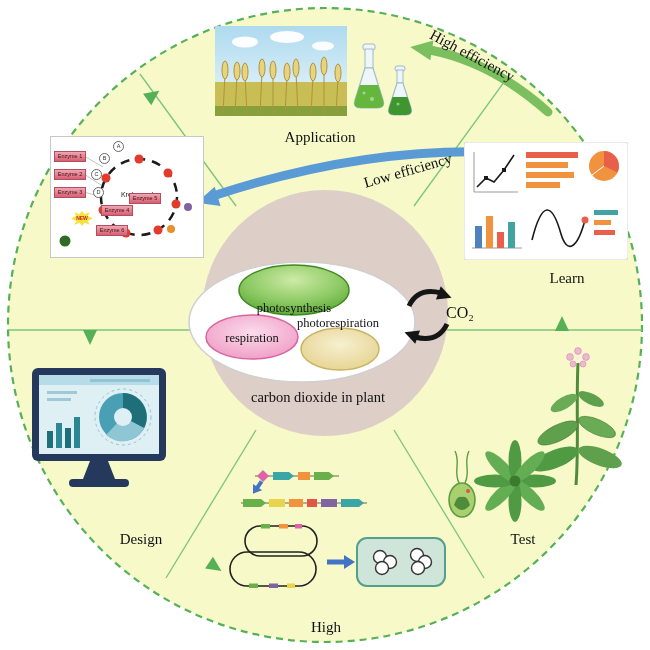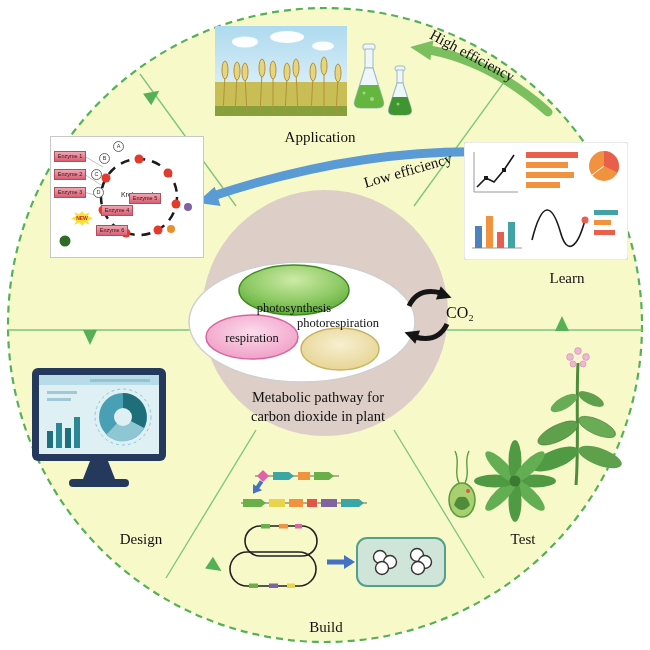--- a/index.html
+++ b/index.html
@@ -352,28 +352,27 @@
     <div class="enzyme" style="left:50px;top:68px">Enzyme 4</div>
     <div class="enzyme" style="left:78px;top:56px">Enzyme 5</div>
     <div class="enzyme" style="left:45px;top:88px">Enzyme 6</div>
     <div class="star" style="left:20px;top:74px">NEW</div>
   </div>
 
   <div class="label" style="left:320px;top:137px">Application</div>
   <div class="label" style="left:567px;top:278px">Learn</div>
   <div class="label" style="left:141px;top:539px">Design</div>
   <div class="label" style="left:523px;top:539px">Test</div>
-  <div class="label" style="left:326px;top:627px">Build</div>
+  <div class="label" style="left:326px;top:627px">High</div>
 
   <div class="label" style="left:472px;top:56px;transform:translate(-50%,-50%) rotate(28deg)">High efficiency</div>
   <div class="label" style="left:408px;top:171px;transform:translate(-50%,-50%) rotate(-16deg)">Low efficiency</div>
 
   <div class="label oval-label" style="left:294px;top:308px">photosynthesis</div>
   <div class="label oval-label" style="left:338px;top:323px">photorespiration</div>
   <div class="label oval-label" style="left:252px;top:338px">respiration</div>
   <div class="label" style="left:460px;top:313px;font-size:16px">CO₂</div>
 
   <div class="caption" style="left:318px;top:388px">
-    <div>Metabolic pathway for</div>
     <div>carbon dioxide in plant</div>
   </div>
 
 </div>
 
 </body></html>

